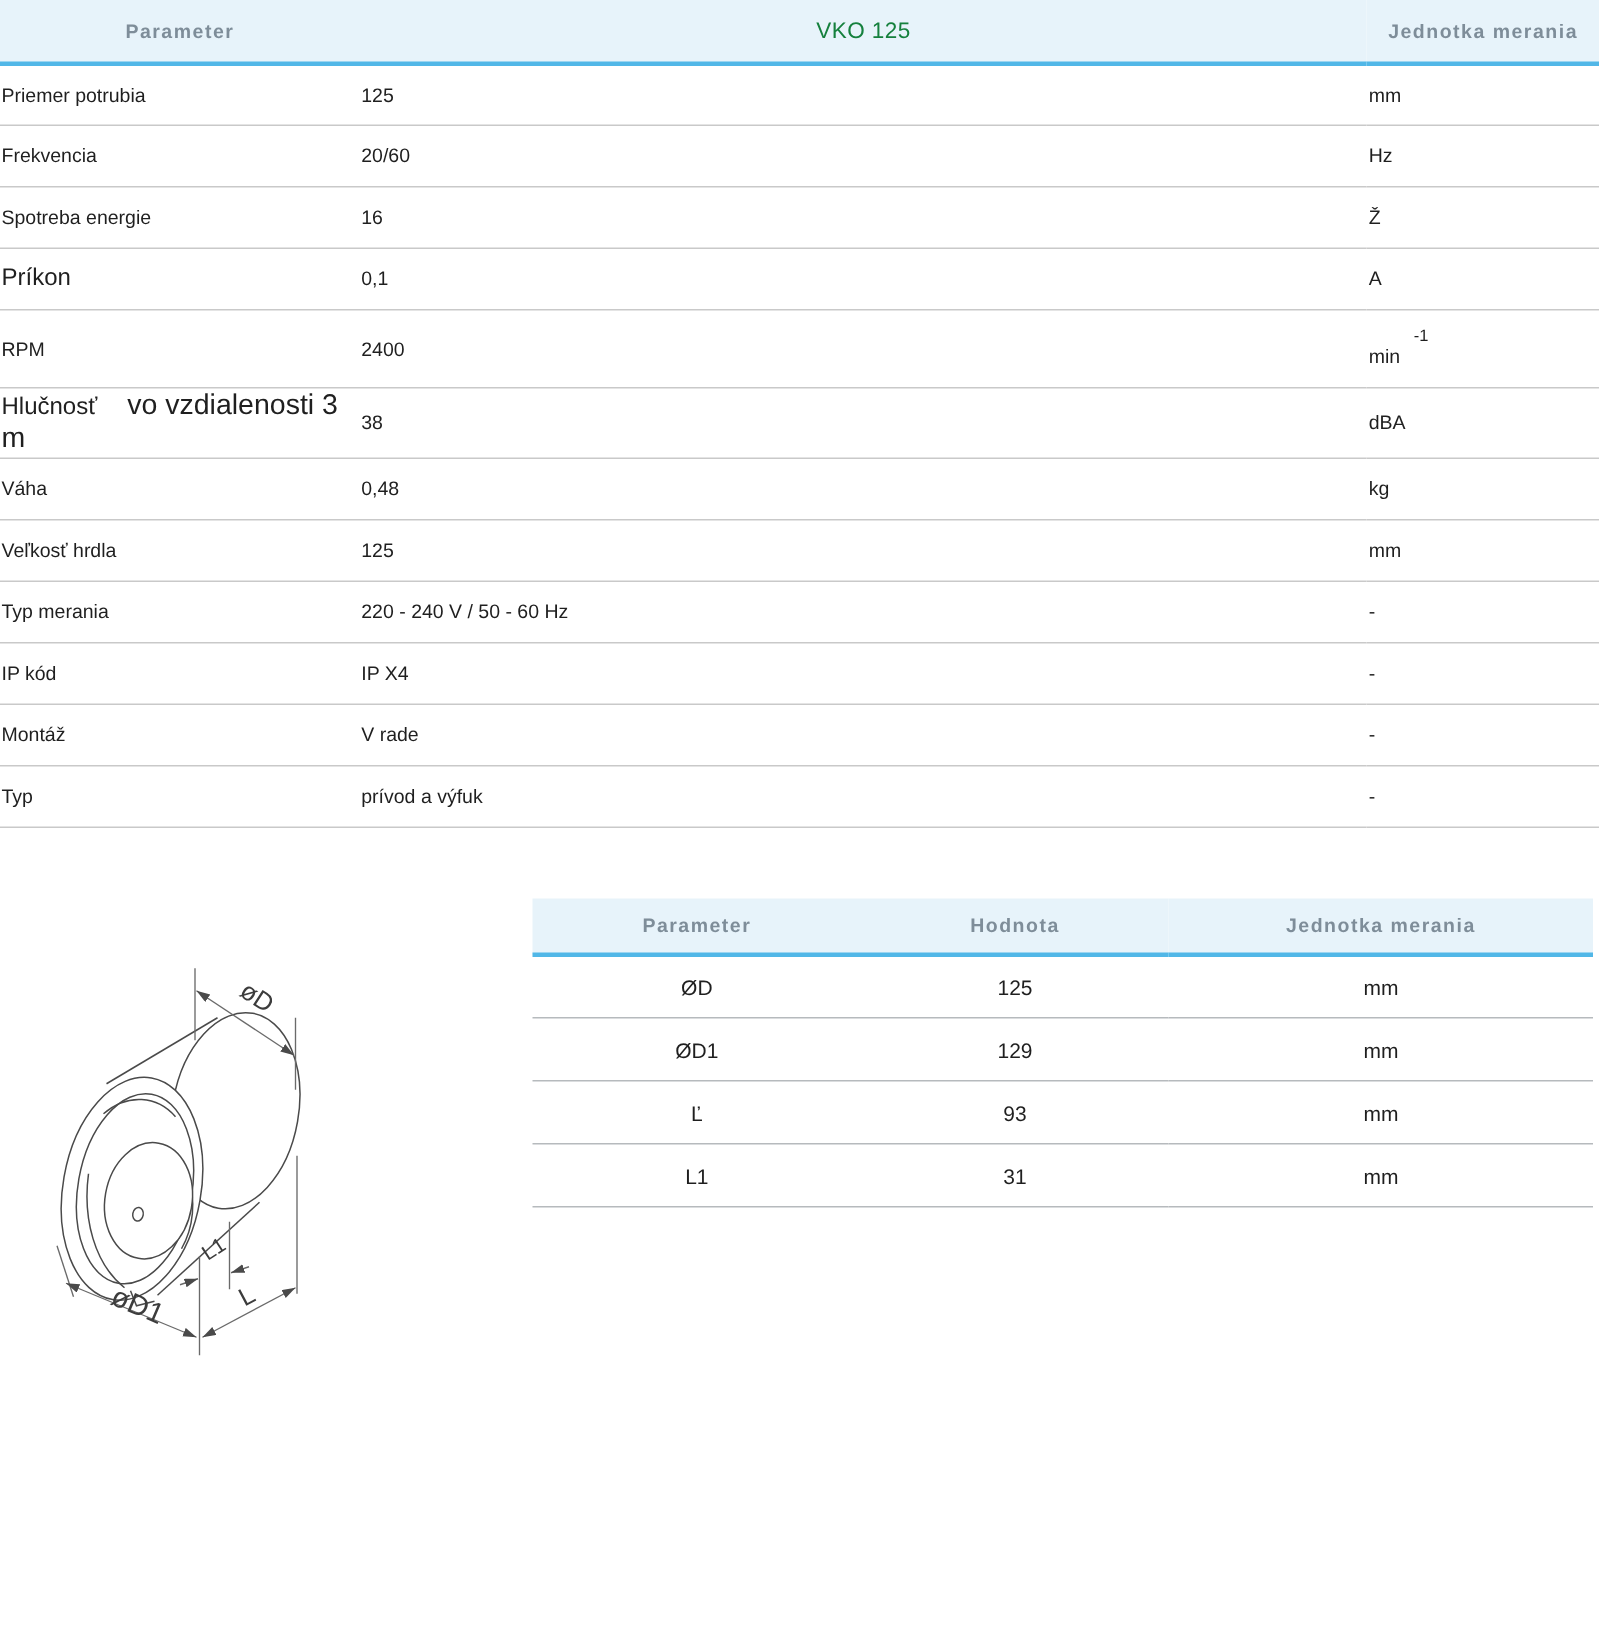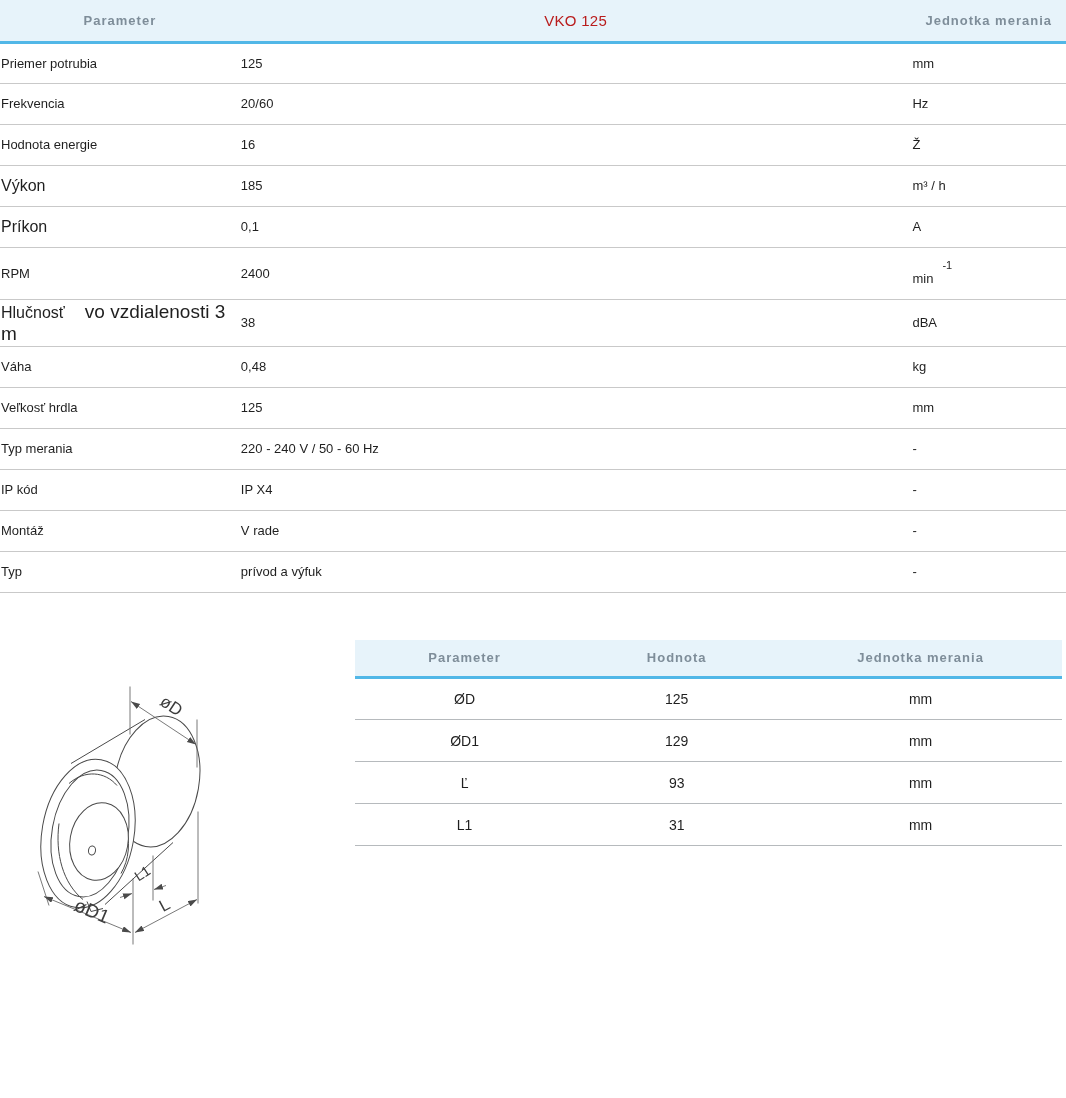--- a/index.html
+++ b/index.html
@@ -20,21 +20,21 @@
     border-bottom: 3px solid #51b7e7;
     height: 42px;
     font-size: 13px;
     font-weight: bold;
     color: #7e8d99;
     letter-spacing: 1px;
     text-align: center;
     vertical-align: middle;
   }
   .spec-table th.th-product {
-    color: #b91c1c;
+    color: #15803d;
     font-size: 15px;
     font-weight: 400;
     letter-spacing: 0.3px;
   }
   .spec-table td {
     border-bottom: 1px solid #c9c9c9;
     height: 41px;
     text-align: left;
     vertical-align: middle;
     font-size: 13px;
@@ -122,37 +122,28 @@
       <span class="param-name">Frekvencia</span>
     </td>
     <td class="col-value">20/60</td>
     <td class="col-unit">
       <span class="unit-text">Hz</span>
     </td>
   </tr>
 
   <tr class="spec-row">
     <td class="col-param">
-      <span class="param-name">Hodnota energie</span>
+      <span class="param-name">Spotreba energie</span>
     </td>
     <td class="col-value">16</td>
     <td class="col-unit">
       <span class="unit-text">Ž</span>
     </td>
   </tr>
 
-  <tr class="spec-row emph">
-    <td class="col-param">
-      <span class="param-name">Výkon</span>
-    </td>
-    <td class="col-value">185</td>
-    <td class="col-unit">
-      <span class="unit-text">m³ / h</span>
-    </td>
-  </tr>
 
   <tr class="spec-row emph">
     <td class="col-param">
       <span class="param-name">Príkon</span>
     </td>
     <td class="col-value">0,1</td>
     <td class="col-unit">
       <span class="unit-text">A</span>
     </td>
   </tr>

